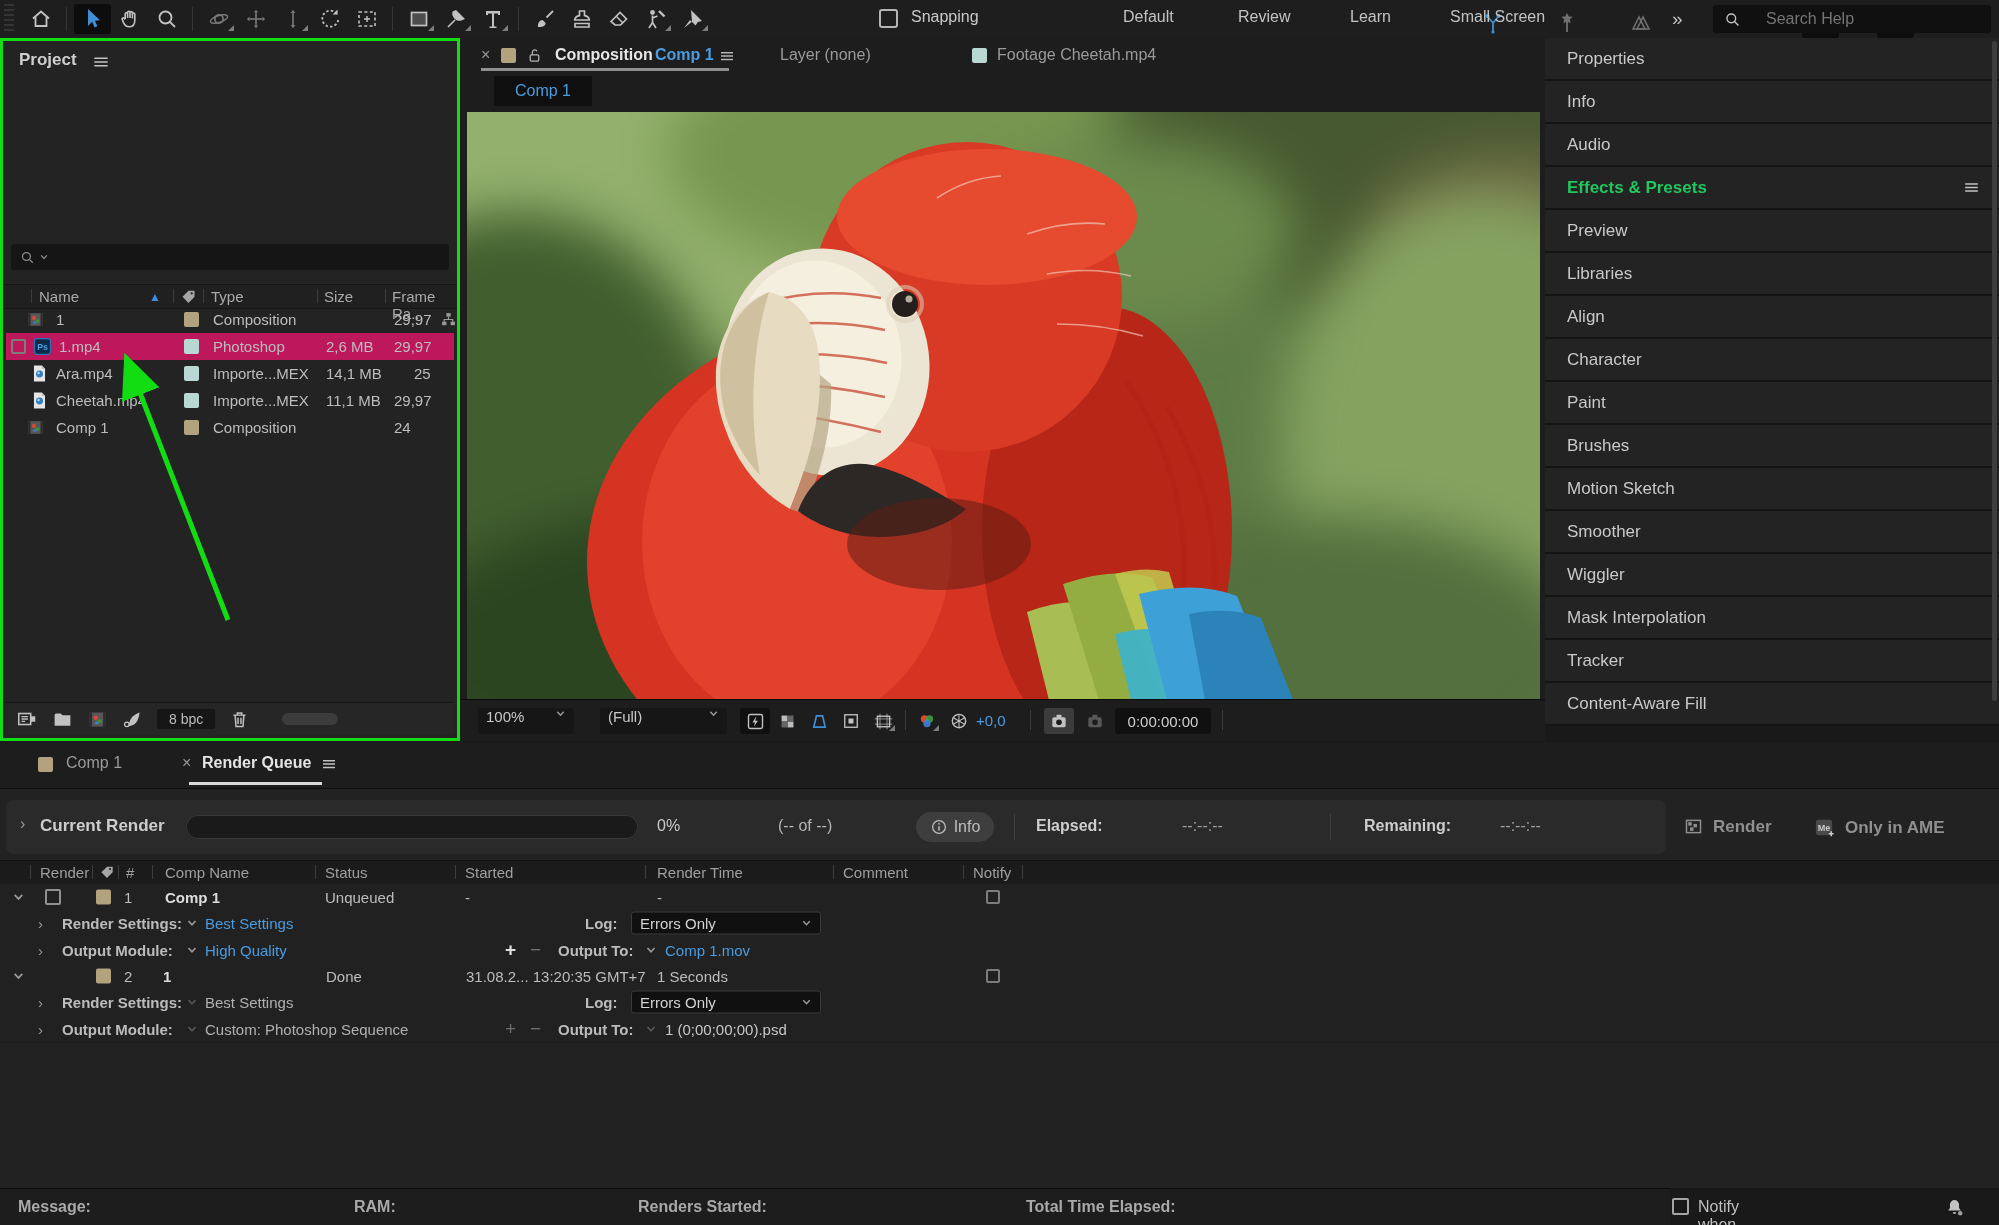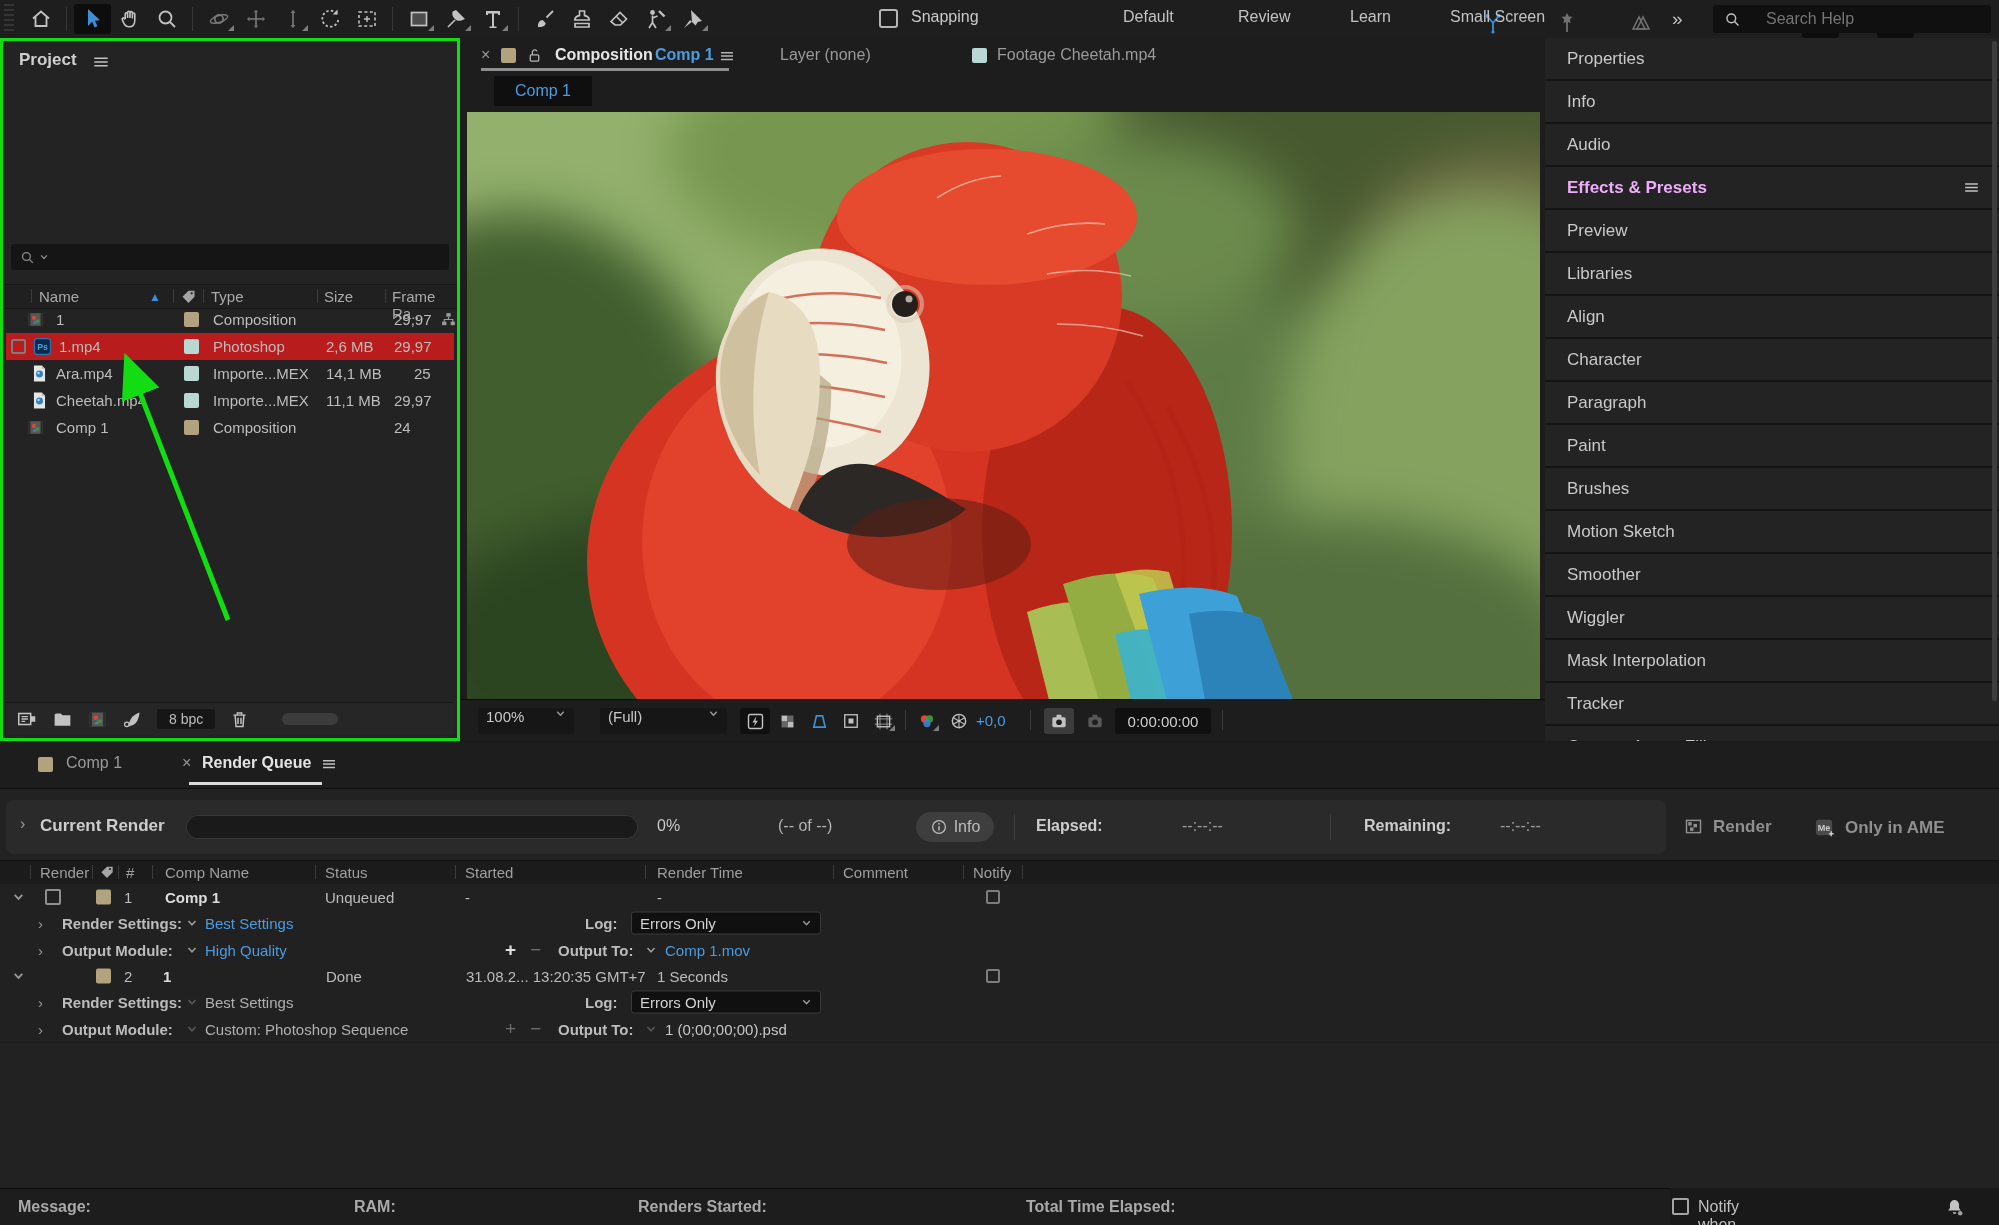--- a/index.html
+++ b/index.html
@@ -39,21 +39,21 @@
   .tabunder{position:absolute;left:21px;top:30px;width:248px;height:3px;background:#8f8f8f}
   .vsubtab{position:absolute;left:34px;top:38px;width:98px;height:30px;background:#0f0f0f;color:#4b9be0;display:flex;align-items:center;justify-content:center;font-size:16px}
   .vimg{position:absolute;left:7px;top:74px;width:1073px;height:588px;background:#3c5330;overflow:hidden}
   .vbar{position:absolute;left:0;bottom:0;width:100%;height:41px;background:#1d1d1d;border-top:1px solid #0b0b0b;font-size:15px}
   .dd{position:absolute;top:8px;height:26px;background:#161616;border-radius:3px;color:#c9c9c9;display:flex;justify-content:space-between;padding:0 8px;box-sizing:border-box}
   .vicon{position:absolute;top:8px;width:30px;height:26px;display:flex;align-items:center;justify-content:center;border-radius:3px}
   .tc{position:absolute;left:655px;top:8px;width:96px;height:26px;background:#101010;border-radius:3px;color:#cfcfcf;display:flex;align-items:center;justify-content:center}
   
   .sidebar{position:absolute;left:1545px;top:38px;width:454px;height:703px;background:#191919;overflow:hidden}
   .sitem{height:41px;background:#232323;border-bottom:2px solid #141414;display:flex;align-items:center;padding-left:22px;font-size:17px;color:#c9c9c9;position:relative}
-  .sitem.bold{font-weight:bold;color:#f0abfc}
+  .sitem.bold{font-weight:bold;color:#22c55e}
   .sscroll{position:absolute;right:2px;top:3px;width:5px;height:660px;background:#3d3d3d;border-radius:3px}
   
   .bottom{position:absolute;left:0;top:742px;width:1999px;height:446px;background:#222}
   .btabs{position:absolute;left:0;top:0;width:100%;height:46px;background:#1d1d1d;border-bottom:1px solid #0e0e0e;font-size:16px}
   .btabs span{position:absolute;top:12px}
   .rqunder{position:absolute;left:189px;top:40px;width:133px;height:3px;background:#dadada}
   .current{position:absolute;left:6px;top:58px;width:1660px;height:54px;background:#2a2a2a;border-radius:8px;font-size:16px}
   .current .lbl{font-weight:bold;color:#cdcdcd}
   .cdivv{position:absolute;top:14px;width:1px;height:26px;background:#404040}
   .progress{position:absolute;left:180px;top:15px;width:452px;height:24px;border-radius:12px;background:#1a1a1a;box-shadow:inset 0 0 0 1px #383838}
@@ -450,21 +450,21 @@
           <use href="#i-film"></use>
         </svg>
       <span style="left:50px">1</span>
       <span class="swatch abs" style="left:178px;top:6px;background:#b3a27e"></span>
       <span style="left:207px">Composition</span>
       <span style="left:388px">29,97</span>
       <svg width="17" height="17" class="abs" style="left:434px;top:5px;color:#9a9a9a">
           <use href="#i-net"></use>
         </svg>
     </div>
-    <div class="prow" style="top:292px;background:#b91c1c">
+    <div class="prow" style="top:292px;background:#be185d">
       <span class="chk" style="left:5px;top:6px;width:15px;height:15px;border-color:#7d7d7d"></span>
       <svg width="19" height="19" class="abs" style="left:27px;top:4px">
           <use href="#i-ps"></use>
         </svg>
       <span style="left:53px">1.mp4</span>
       <span class="swatch abs" style="left:178px;top:6px;background:#b9d8d3"></span>
       <span style="left:207px">Photoshop</span>
       <span style="left:320px">2,6 MB</span>
       <span style="left:388px">29,97</span>
     </div>
@@ -699,23 +699,20 @@
     <div class="sitem">
         <span>Libraries</span>
       </div>
     <div class="sitem">
         <span>Align</span>
       </div>
     <div class="sitem">
         <span>Character</span>
       </div>
     <div class="sitem">
-        <span>Paragraph</span>
-      </div>
-    <div class="sitem">
         <span>Paint</span>
       </div>
     <div class="sitem">
         <span>Brushes</span>
       </div>
     <div class="sitem">
         <span>Motion Sketch</span>
       </div>
     <div class="sitem">
         <span>Smoother</span>

